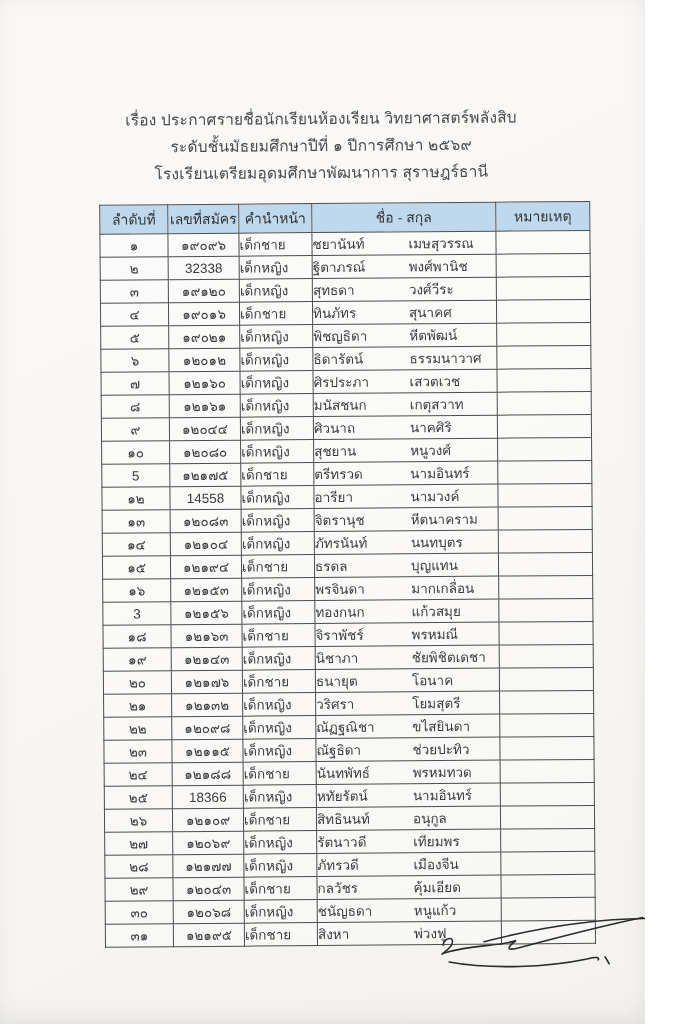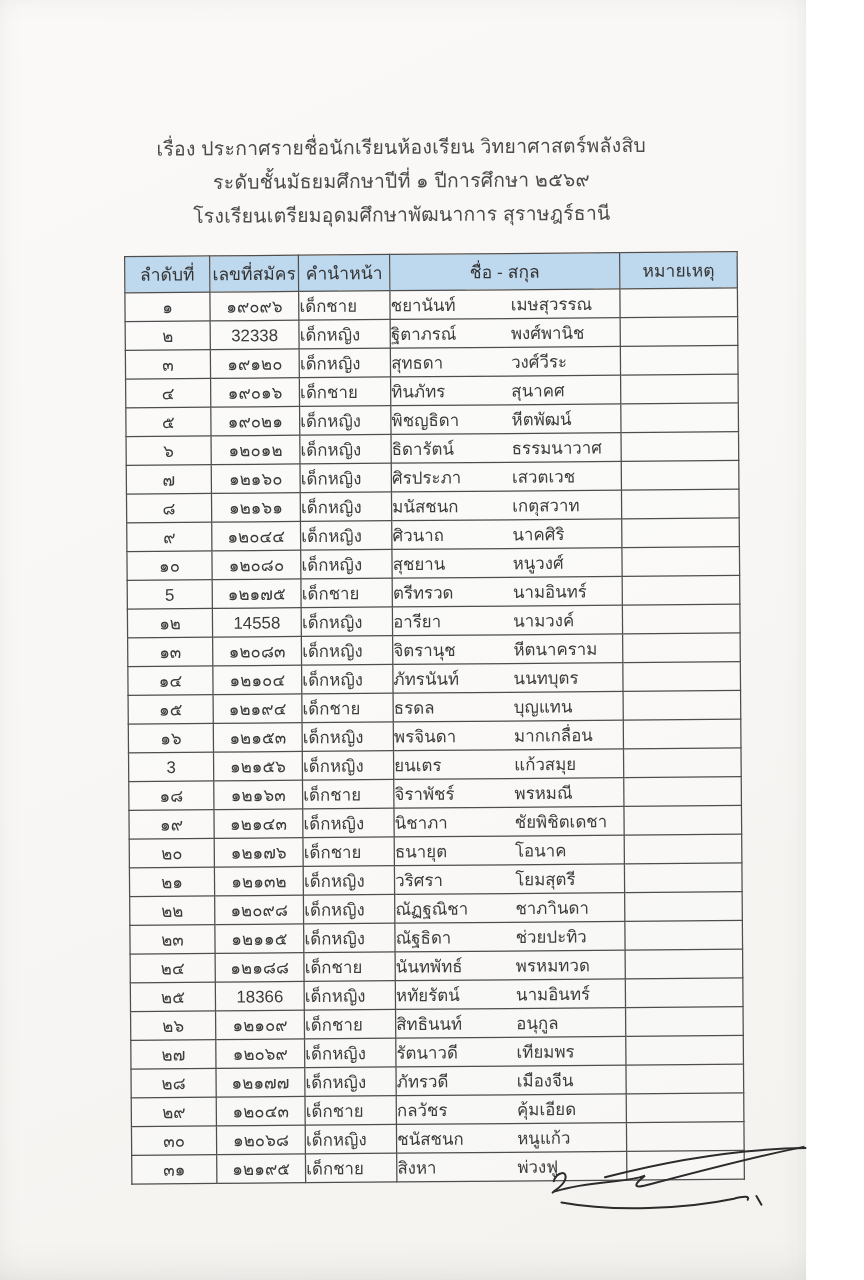--- a/index.html
+++ b/index.html
@@ -219,21 +219,21 @@
     <td class="c4">
       <span class="fn">พรจินดา</span><span class="ln">มากเกลื่อน</span>
     </td>
     <td class="c5"></td>
   </tr>
           <tr>
     <td class="c1">3</td>
     <td class="c2">๑๒๑๕๖</td>
     <td class="c3">เด็กหญิง</td>
     <td class="c4">
-      <span class="fn">ยนเตร</span><span class="ln">แก้วสมุย</span>
+      <span class="fn">ทองกนก</span><span class="ln">แก้วสมุย</span>
     </td>
     <td class="c5"></td>
   </tr>
           <tr>
     <td class="c1">๑๘</td>
     <td class="c2">๑๒๑๖๓</td>
     <td class="c3">เด็กชาย</td>
     <td class="c4">
       <span class="fn">จิราพัชร์</span><span class="ln">พรหมณี</span>
     </td>
@@ -264,21 +264,21 @@
     <td class="c4">
       <span class="fn">วริศรา</span><span class="ln">โยมสุตรี</span>
     </td>
     <td class="c5"></td>
   </tr>
           <tr>
     <td class="c1">๒๒</td>
     <td class="c2">๑๒๐๙๘</td>
     <td class="c3">เด็กหญิง</td>
     <td class="c4">
-      <span class="fn">ณัฏฐณิชา</span><span class="ln">ชาภาินดา</span>
+      <span class="fn">ณัฏฐณิชา</span><span class="ln">ขไสยินดา</span>
     </td>
     <td class="c5"></td>
   </tr>
           <tr>
     <td class="c1">๒๓</td>
     <td class="c2">๑๒๑๑๕</td>
     <td class="c3">เด็กหญิง</td>
     <td class="c4">
       <span class="fn">ณัฐธิดา</span><span class="ln">ช่วยปะทิว</span>
     </td>
@@ -336,21 +336,21 @@
     <td class="c4">
       <span class="fn">กลวัชร</span><span class="ln">คุ้มเอียด</span>
     </td>
     <td class="c5"></td>
   </tr>
           <tr>
     <td class="c1">๓๐</td>
     <td class="c2">๑๒๐๖๘</td>
     <td class="c3">เด็กหญิง</td>
     <td class="c4">
-      <span class="fn">ชนัสชนก</span><span class="ln">หนูแก้ว</span>
+      <span class="fn">ชนัญธดา</span><span class="ln">หนูแก้ว</span>
     </td>
     <td class="c5"></td>
   </tr>
           <tr>
     <td class="c1">๓๑</td>
     <td class="c2">๑๒๑๙๕</td>
     <td class="c3">เด็กชาย</td>
     <td class="c4">
       <span class="fn">สิงหา</span><span class="ln">พ่วงฟู</span>
     </td>

